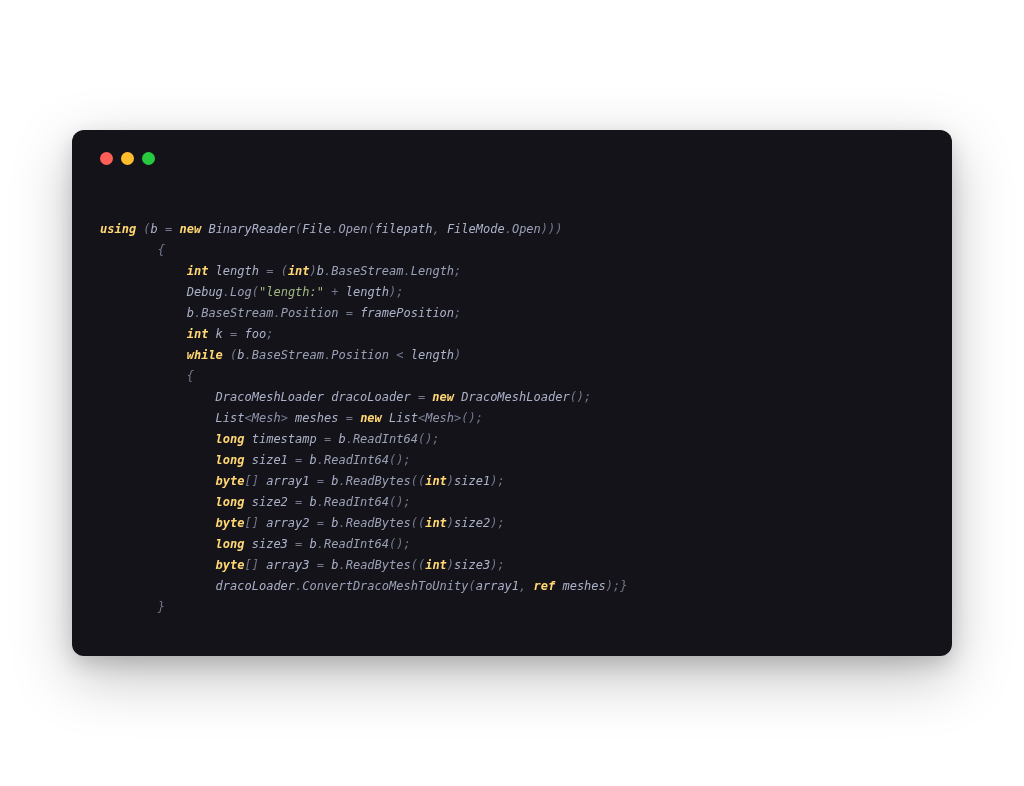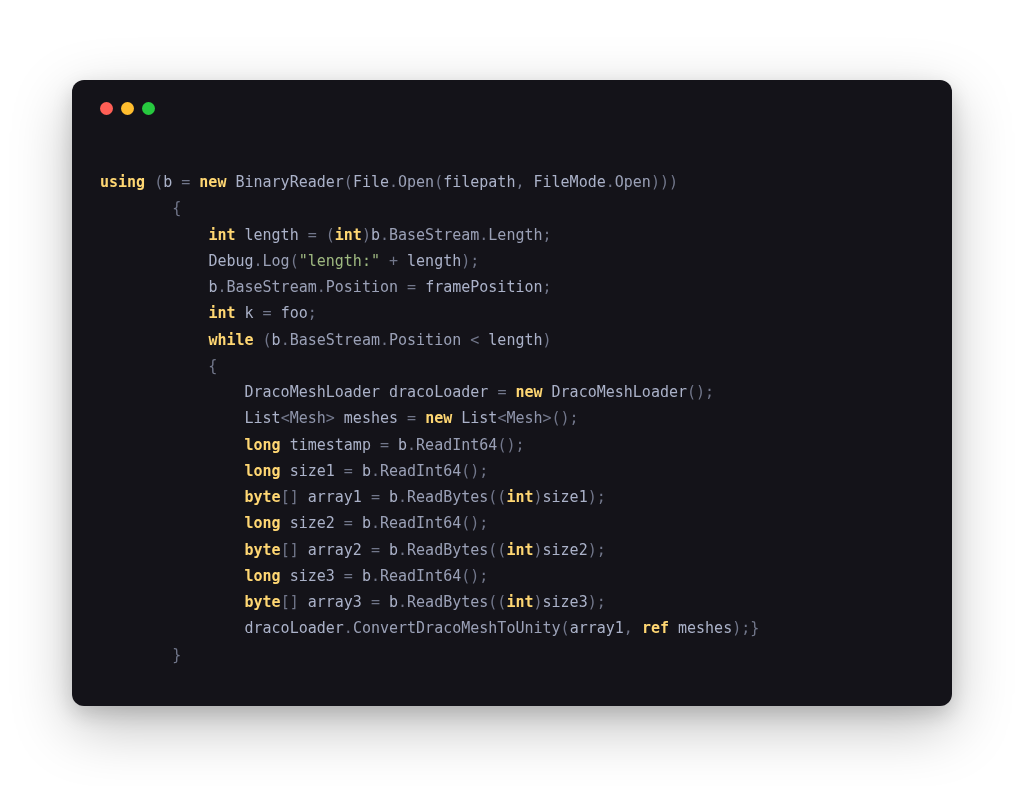--- a/index.html
+++ b/index.html
@@ -31,22 +31,23 @@
     height: 13px;
     border-radius: 50%;
   }
   .dot.red    { background: #ff5f56; }
   .dot.yellow { background: #ffbd2e; }
   .dot.green  { background: #27c93f; }
 
   pre.code {
     margin: 0;
     font-family: inherit;
-    font-size: 15px;
+    font-size: 12px;
     line-height: 1.75;
+    font-style: italic;
     white-space: pre;
     color: #8a90a6;
   }
 
   .kw   { color: #ffd773; font-weight: 600; }
   .kw2  { color: #ffd773; font-weight: 600; }
   .id   { color: #abb2c9; }
   .type { color: #8f95ab; }
   .punc { color: #72778b; }
   .str  { color: #9fb981; }

